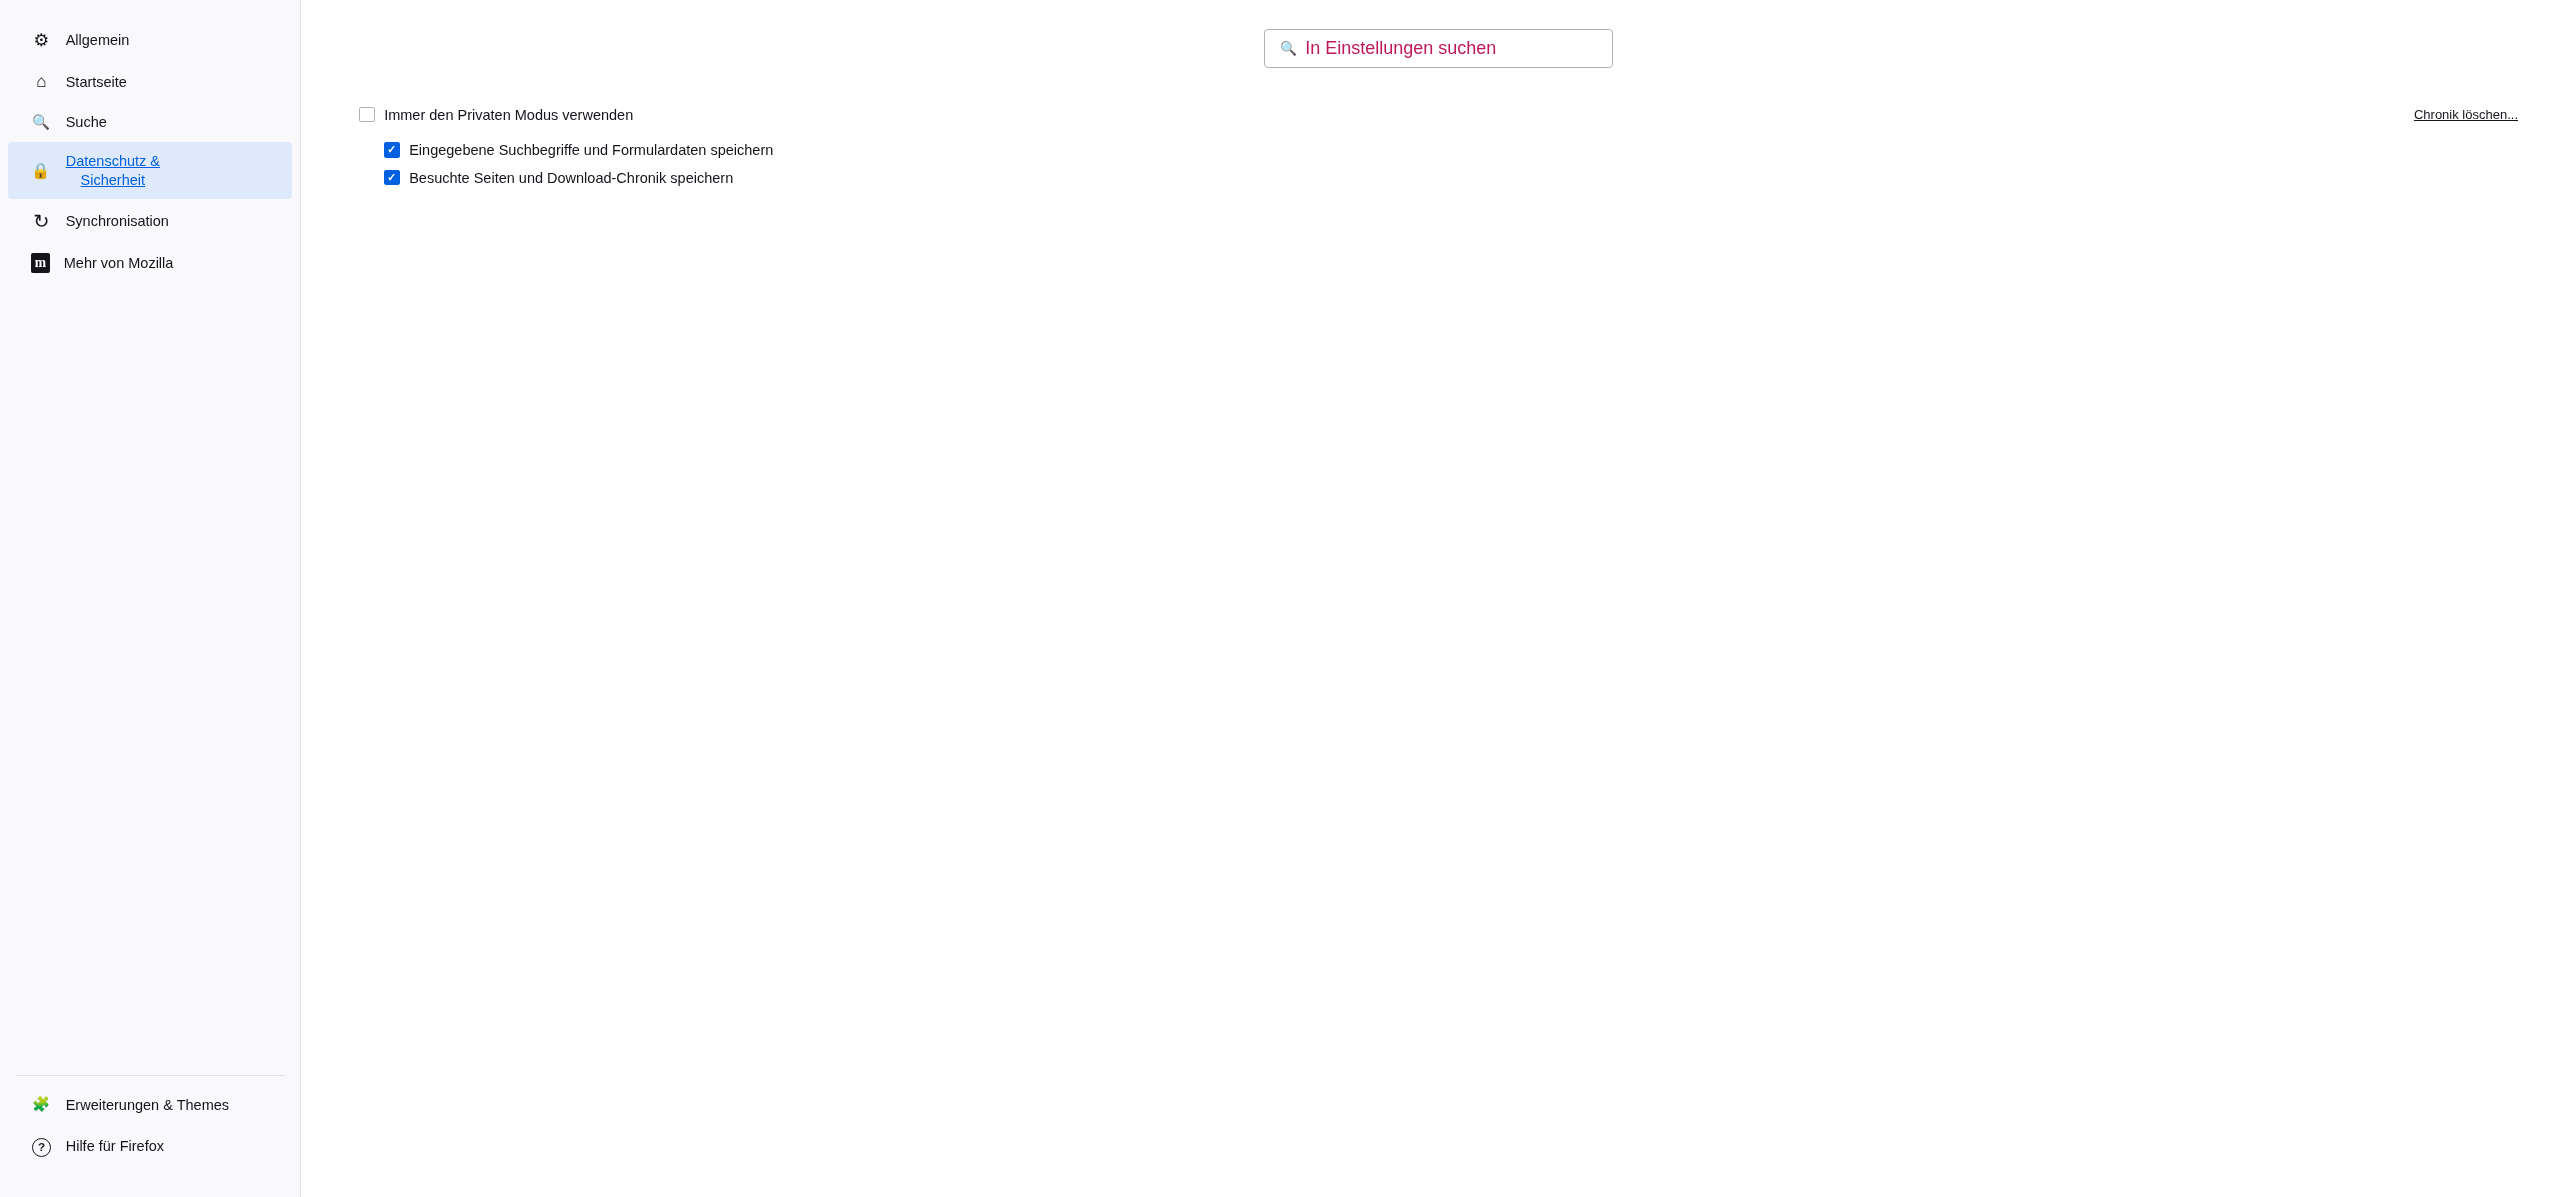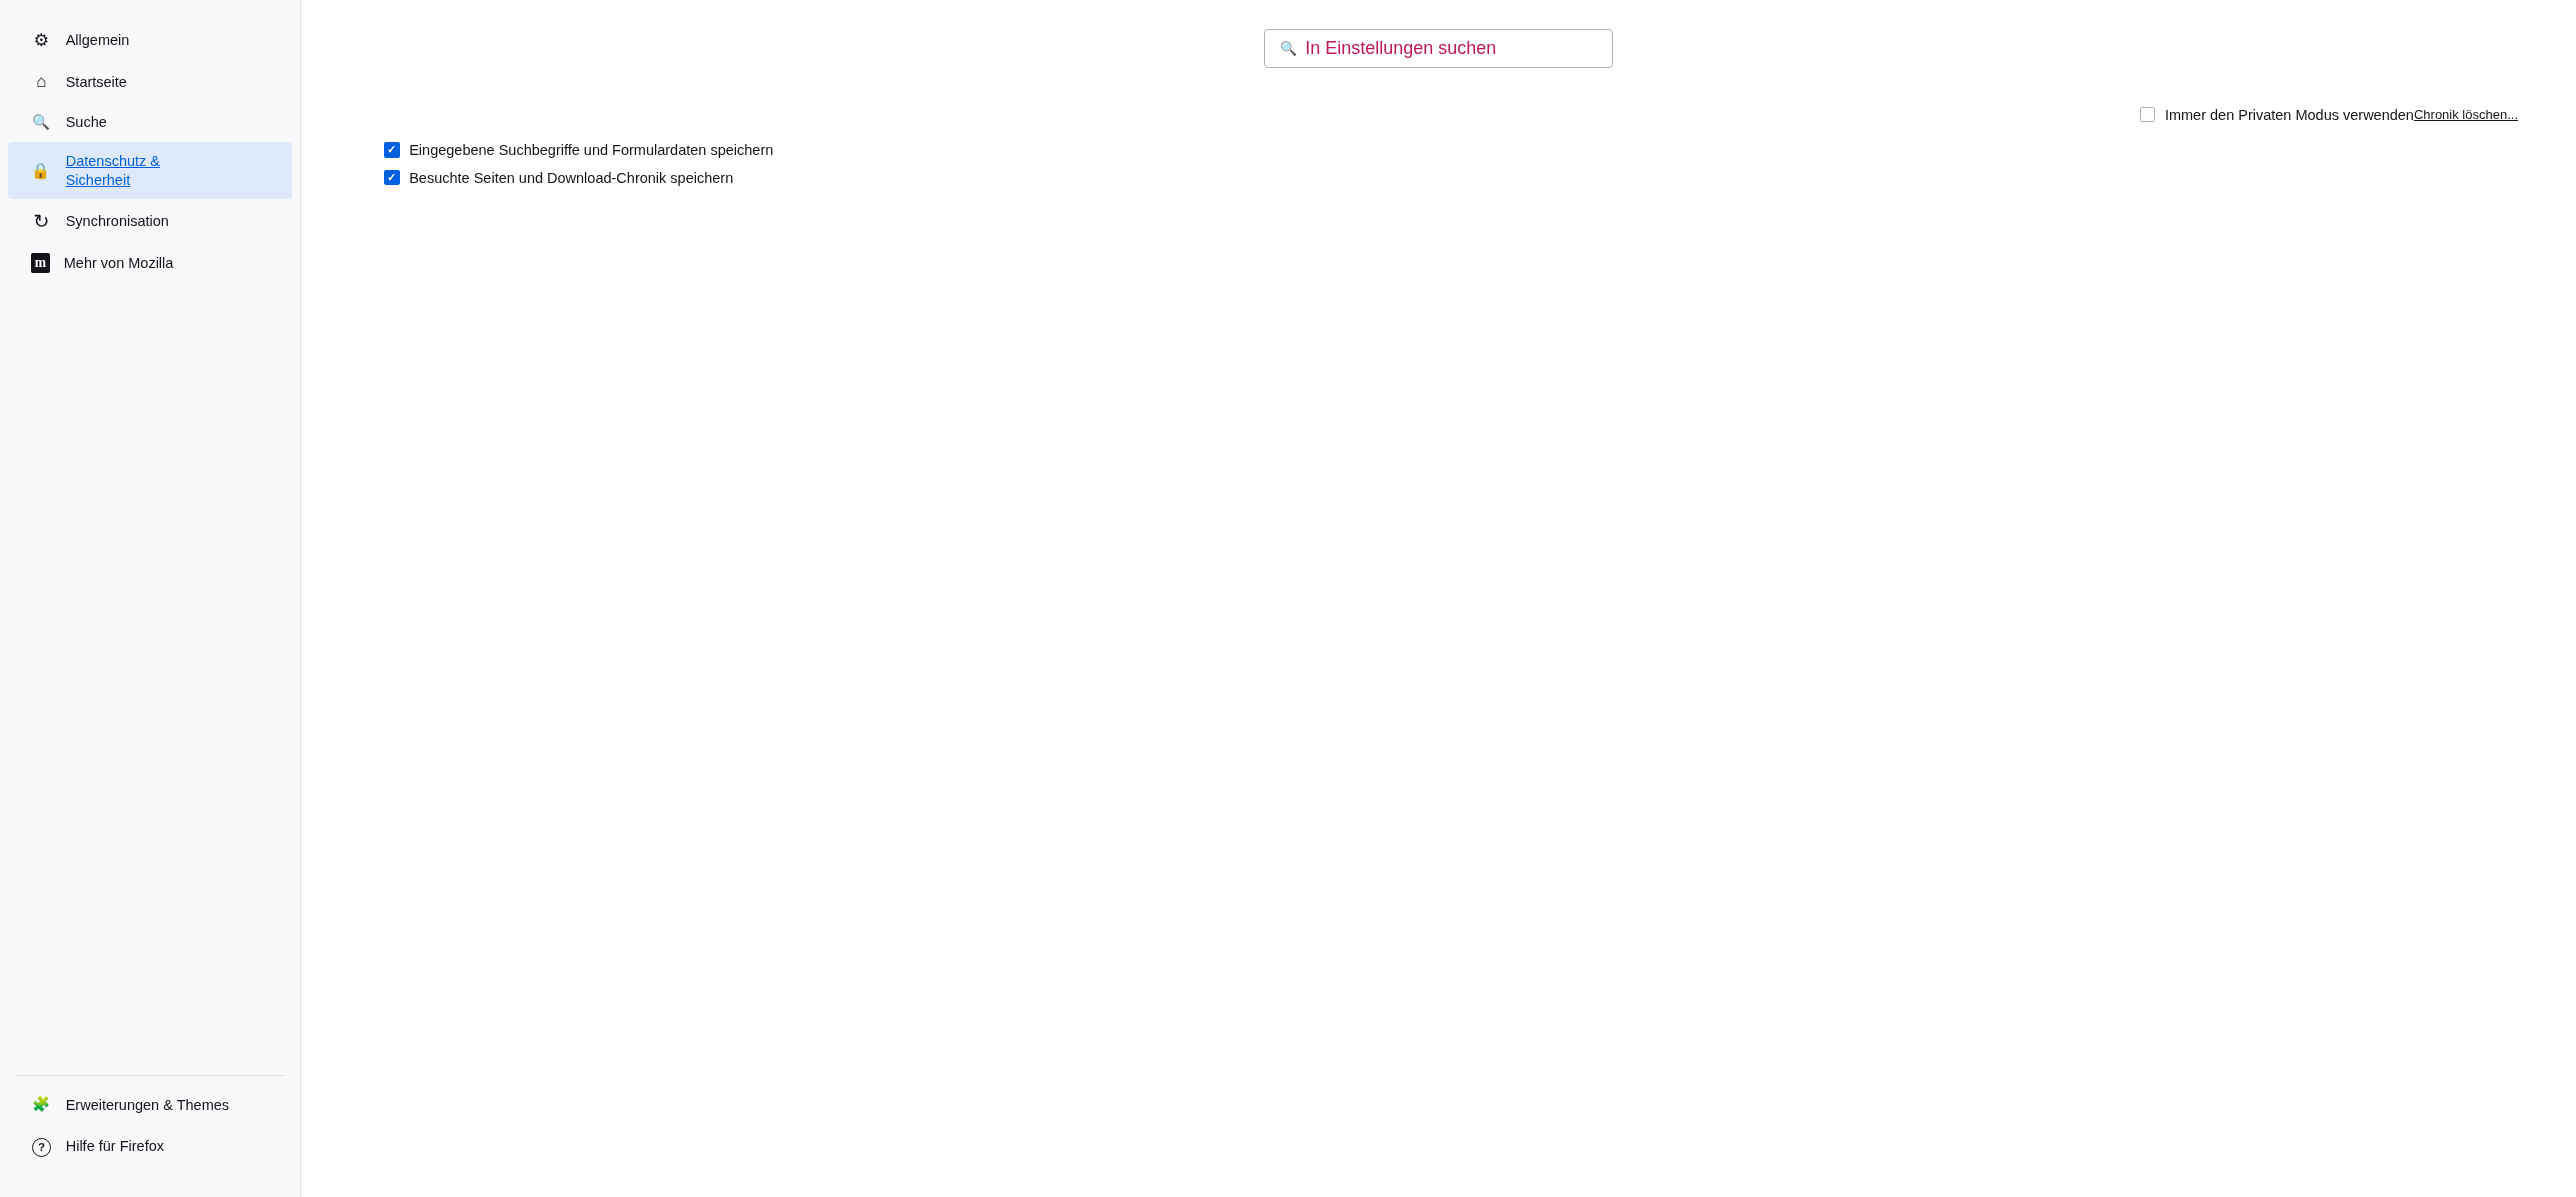--- a/index.html
+++ b/index.html
@@ -54,20 +54,21 @@
       font-size: 17.5px;
       width: 21.3px;
       text-align: center;
       flex-shrink: 0;
       color: inherit;
     }
 
     .sidebar-item .label {
       font-size: 14.5px;
       line-height: 1.3;
+      text-align: center;
     }
 
     .sidebar-item.active .label {
       color: #0060df;
     }
 
     .sidebar-divider {
       height: 1px;
       background: #e0e0e6;
       margin: 9.7px 15.5px;
@@ -252,21 +253,21 @@
       border-left: 13.6px solid #cc00aa;
     }
 
     .indented {
       padding-left: 25px;
     }
 
     .top-option-row {
       display: flex;
       align-items: center;
-      justify-content: flex-end;
+      justify-content: space-between;
       margin-bottom: 13.6px;
     }
 
     
     .icon-gear::before { content: '⚙'; }
     .icon-sync::before { content: '↻'; font-size: 19.4px; }
     .icon-help::before { content: '?'; display: inline-block; border: 1.5px solid currentColor; border-radius: 50%; width: 17.5px; height: 17.5px; line-height: 15.5px; text-align: center; font-size: 11.6px; font-weight: bold; }
   </style>
 </head>
 <body>

